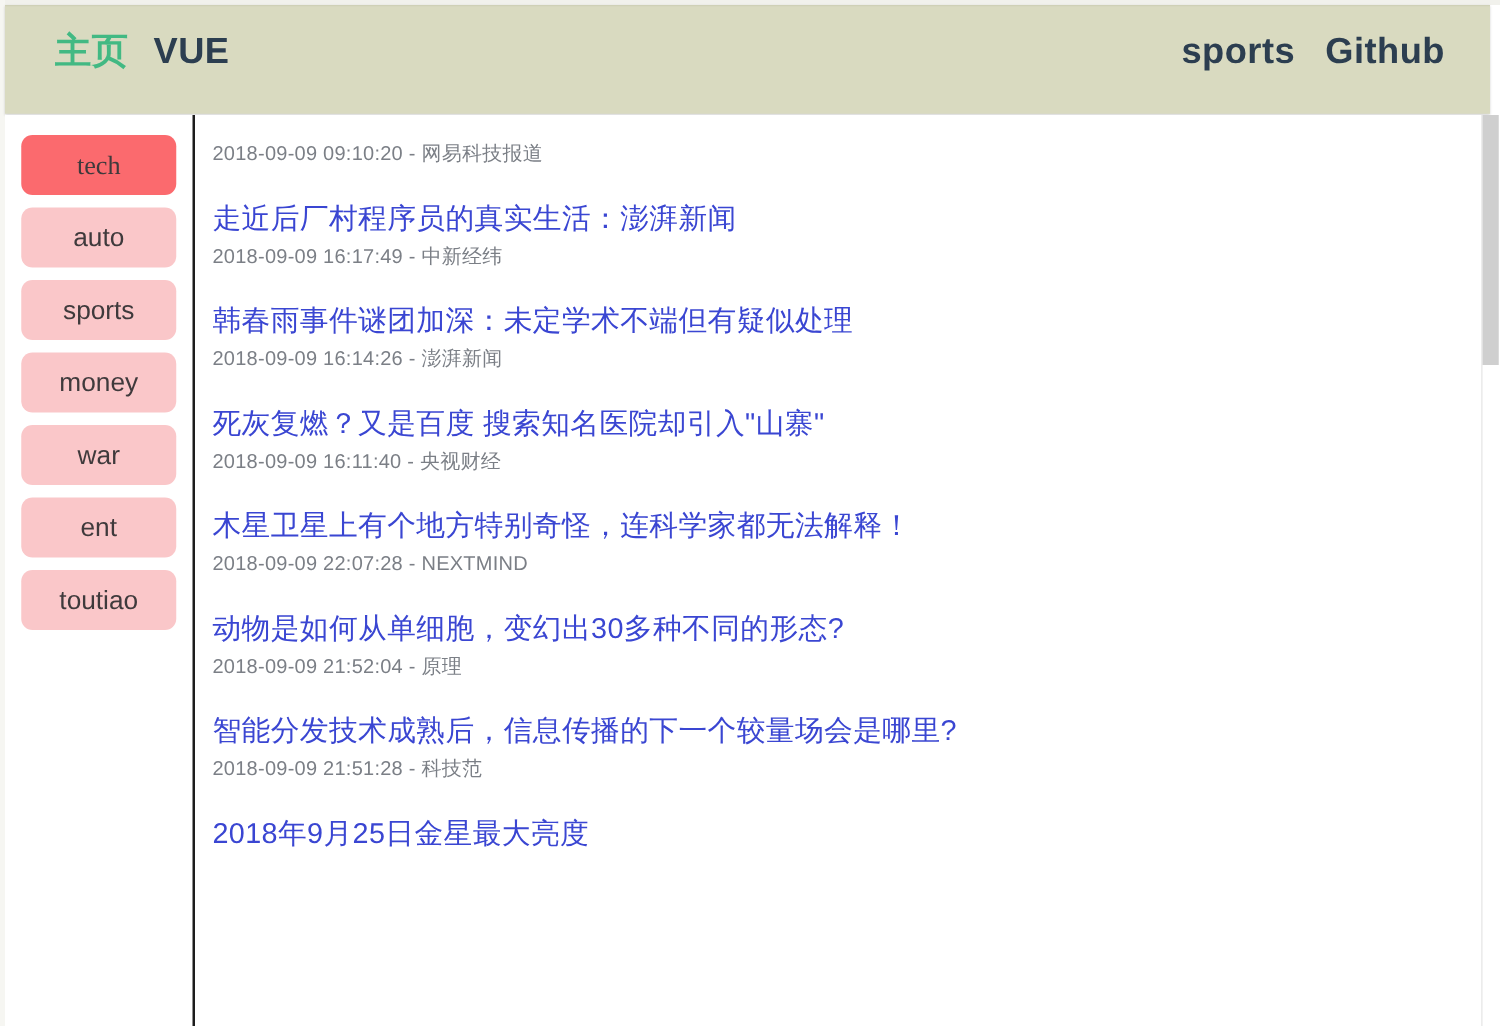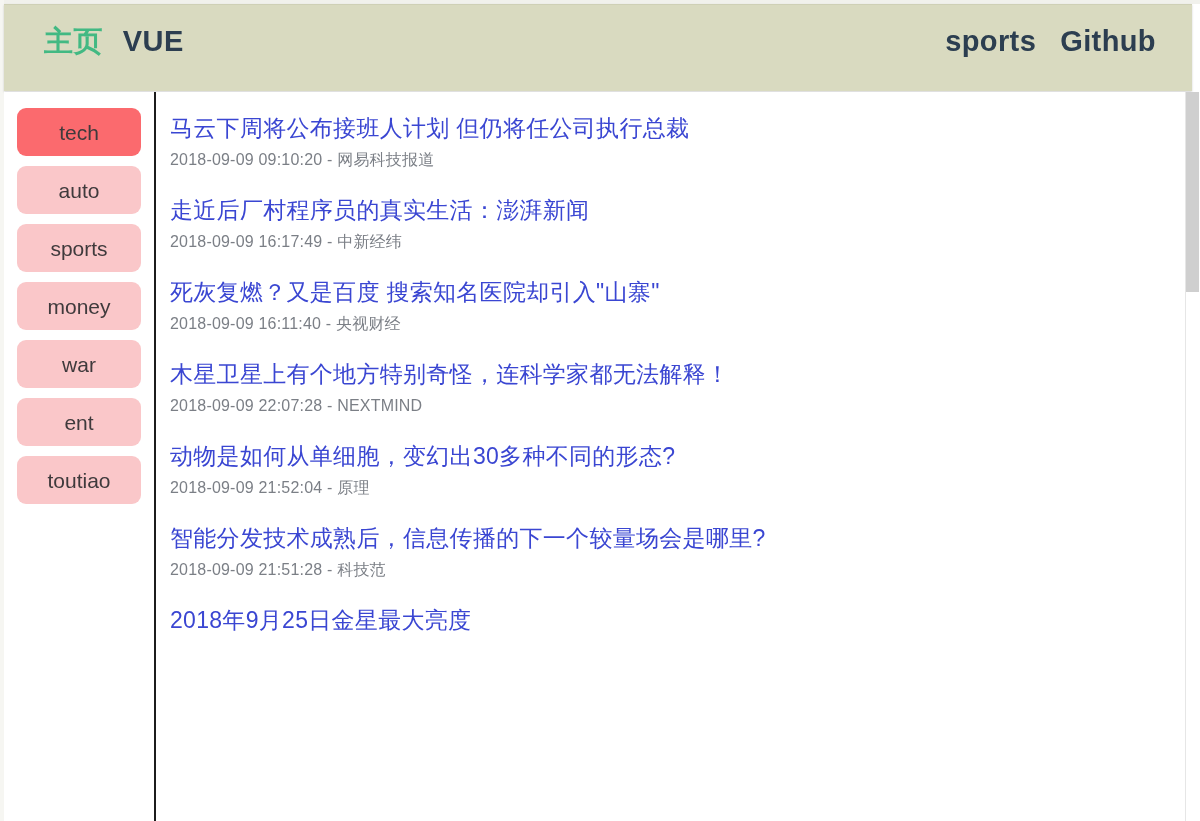--- a/index.html
+++ b/index.html
@@ -100,20 +100,21 @@
     cursor: pointer;
     display: flex;
     align-items: center;
     justify-content: center;
     line-height: 1;
     padding: 0;
   }
   .cat-btn.active {
     background: #fb6a6e;
     color: #3f3a3c;
+    font-family: Liberation Serif, serif;
   }
 
   
   .news-panel {
     flex: 1;
     padding: 18px 0 0 14px;
     box-sizing: border-box;
     overflow: hidden;
     background: #ffffff;
   }
@@ -200,29 +201,32 @@
       <button class="cat-btn">sports</button>
       <button class="cat-btn">money</button>
       <button class="cat-btn">war</button>
       <button class="cat-btn">ent</button>
       <button class="cat-btn">toutiao</button>
     </div>
 
     <div class="news-panel">
 
       <div class="news-item">
-        <a class="news-title" href="#">马云下周将公布接班人计划 但仍将任公司执行总裁</a>
         <span class="news-meta">2018-09-09 09:10:20 - 网易科技报道</span>
       </div>
 
       <div class="news-item">
         <a class="news-title" href="#">走近后厂村程序员的真实生活：澎湃新闻</a>
         <span class="news-meta">2018-09-09 16:17:49 - 中新经纬</span>
       </div>
 
+      <div class="news-item">
+        <a class="news-title" href="#">韩春雨事件谜团加深：未定学术不端但有疑似处理</a>
+        <span class="news-meta">2018-09-09 16:14:26 - 澎湃新闻</span>
+      </div>
 
       <div class="news-item">
         <a class="news-title" href="#">死灰复燃？又是百度 搜索知名医院却引入"山寨"</a>
         <span class="news-meta">2018-09-09 16:11:40 - 央视财经</span>
       </div>
 
       <div class="news-item">
         <a class="news-title" href="#">木星卫星上有个地方特别奇怪，连科学家都无法解释！</a>
         <span class="news-meta">2018-09-09 22:07:28 - NEXTMIND</span>
       </div>

